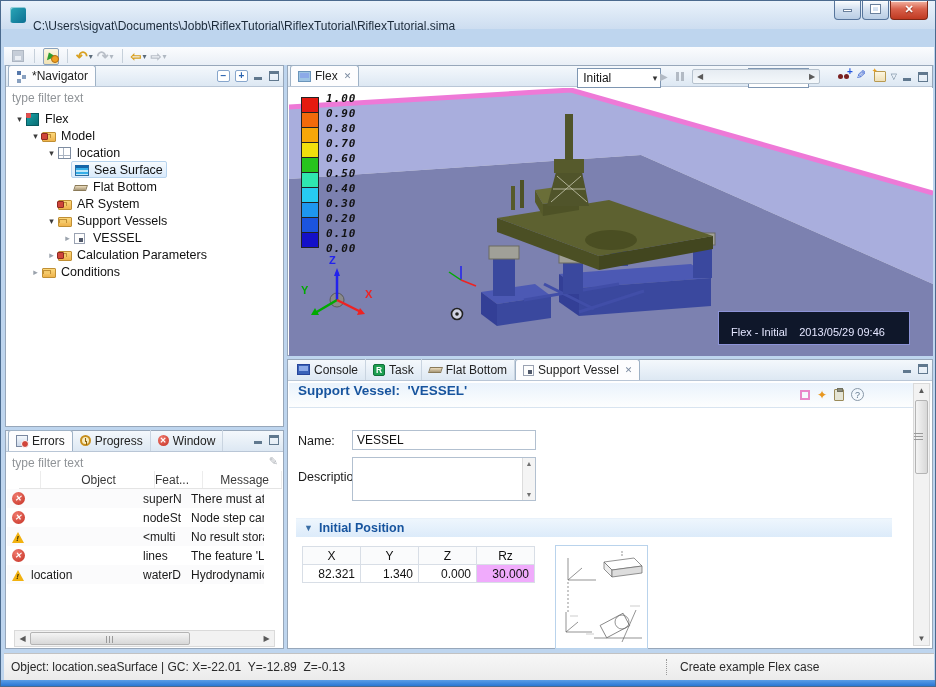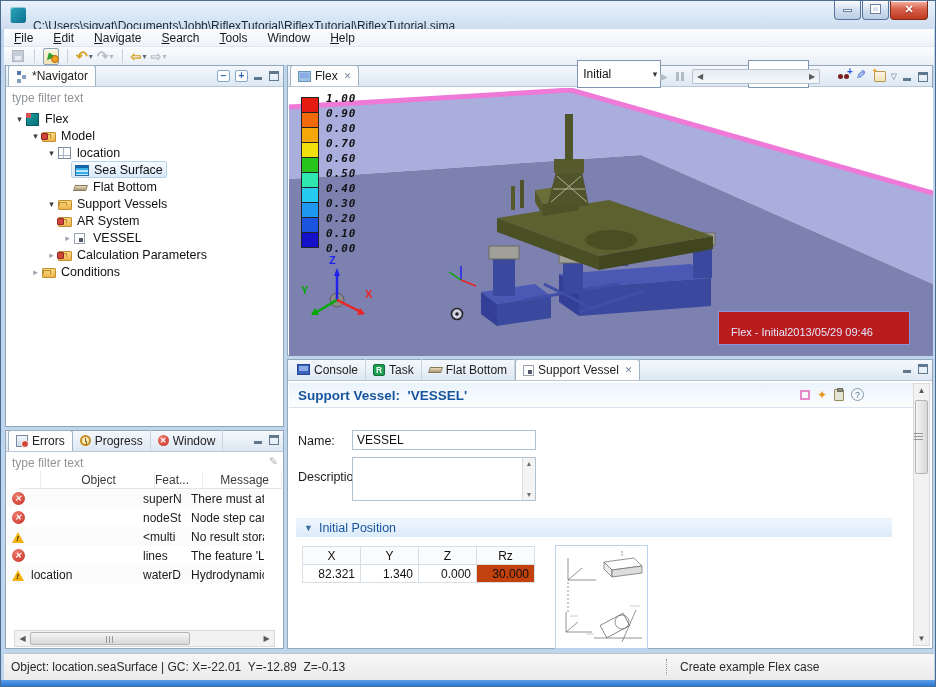--- a/index.html
+++ b/index.html
@@ -107,58 +107,58 @@
   .vsb{position:absolute;width:17px;background:#f2f2f2;border:1px solid #dadada;}
   .sb-ar{color:#5a5a5a;font-size:8px;width:15px;text-align:center;flex:none;}
   .sb-thumb{height:13px;background:linear-gradient(#f4f4f4,#d8d8d8);border:1px solid #b4b4b4;border-radius:2px;position:relative;}
   .sb-thumb::after{content:"";position:absolute;left:50%;top:3px;margin-left:-4px;width:8px;height:7px;
      background:repeating-linear-gradient(90deg,#9a9a9a 0 1px,transparent 1px 3px);}
   .vsb .sb-thumb{width:13px;margin:0 auto;background:linear-gradient(90deg,#f4f4f4,#d8d8d8);}
   .vsb .sb-thumb::after{top:50%;margin-top:-4px;left:2px;width:9px;height:8px;background:repeating-linear-gradient(#9a9a9a 0 1px,transparent 1px 3px);}
   .vsb .sb-ar{position:absolute;left:0;width:15px;}
 
   
-  .combo{height:28px;border:1px solid #7e96b2;background:#fff;font-size:12px;color:#111;display:flex;align-items:center;padding-left:5px;position:relative;}
+  .combo{height:20px;border:1px solid #7e96b2;background:#fff;font-size:12px;color:#111;display:flex;align-items:center;padding-left:5px;position:relative;}
   .combo::after{content:"▾";position:absolute;right:3px;font-size:9px;color:#333;}
   .pp{color:#b2bac4;font-size:10px;}
   .pause-g{display:flex;gap:2px;}
   .pause-g i{width:3px;height:9px;background:#b2bac4;}
   .slider{height:15px;border:1px solid #b6c2ce;background:linear-gradient(#e6ecf2,#f4f8fb);border-radius:2px;display:flex;align-items:center;justify-content:space-between;padding:0 2px;}
   .i-pick{width:14px;height:13px;position:relative;}
   .i-pick::before{content:"";position:absolute;left:1px;top:4px;width:5px;height:5px;border-radius:50%;background:#7a2020;box-shadow:6px 0 0 #7a2020;}
   .i-pick::after{content:"+";position:absolute;right:-2px;top:-4px;color:#2255dd;font-weight:bold;font-size:10px;}
   .i-pen{width:13px;height:13px;position:relative;}
   .i-pen::before{content:"✎";position:absolute;left:0;top:-2px;font-size:12px;color:#2a55cc;transform:scaleX(-1);}
   .i-new{width:12px;height:11px;background:linear-gradient(#fdf6e0,#efe0b8);border:1px solid #b89a50;border-radius:1px;position:relative;}
   .i-new::after{content:"✦";position:absolute;left:-3px;top:-5px;font-size:7px;color:#e8a020;}
   .legend{position:absolute;left:12px;top:10px;font-style:italic;}
   .lg-sw{width:18px;height:16px;border:1px solid #222;margin-top:-1px;}
   .lg-lb{position:absolute;left:25px;width:40px;font-family:"DejaVu Sans Mono",monospace;font-size:11px;font-weight:600;color:#111;letter-spacing:1px;}
-  .infobox{position:absolute;left:429px;top:223px;width:192px;height:34px;background:#b91c1c;border:1px solid #8d93d8;display:flex;align-items:flex-end;padding:0 8px 6px 12px;font-size:11px;color:#e4e6ff;}
-
-  
-  .ed-head{position:absolute;left:1px;right:1px;top:23px;height:24px;background:linear-gradient(#eaf3fc,#fdfefe);display:flex;align-items:center;}
+  .infobox{position:absolute;left:429px;top:223px;width:192px;height:34px;background:#0f172a;border:1px solid #8d93d8;display:flex;align-items:flex-end;padding:0 8px 6px 12px;gap:12px;font-size:11px;color:#e4e6ff;}
+
+  
+  .ed-head{position:absolute;left:1px;right:1px;top:23px;height:24px;background:linear-gradient(#eaf3fc,#fdfefe);display:flex;align-items:flex-start;}
   .ed-title{font-size:13.5px;font-weight:bold;color:#17549e;padding-left:9px;white-space:pre;}
   .ed-tools{position:absolute;right:68px;top:28px;display:flex;gap:7px;align-items:center;}
   .i-pink{width:10px;height:10px;border:2px solid #e887c8;}
   .i-gold{color:#e89820;font-size:12px;line-height:12px;}
   .i-clip{width:10px;height:12px;background:#e4e4d4;border:1px solid #9a8a58;border-radius:1px;position:relative;}
   .i-clip::before{content:"";position:absolute;left:2px;top:-2px;width:4px;height:2px;background:#8a8a7a;border:1px solid #70705e;}
   .i-help{width:13px;height:13px;border-radius:50%;border:1px solid #8898a8;color:#60788e;font-size:9px;text-align:center;line-height:12px;}
   .fld-label{font-size:12.5px;color:#1a1a1a;}
   .fld-input{border:1px solid #b2c0d0;height:20px;font-size:12px;color:#111;padding:0 4px;font-family:"Liberation Sans",sans-serif;width:100%;}
   .txtarea{border:1px solid #b2c0d0;background:#fff;position:relative;}
   .ta-sb{position:absolute;right:0;top:0;bottom:0;width:13px;border-left:1px solid #dcdcdc;background:#f4f4f4;display:flex;flex-direction:column;justify-content:space-between;align-items:center;font-size:7px;color:#707070;padding:2px 0;}
   .sect{background:linear-gradient(#eef6fd,#dcebfa);border-top:1px solid #e8f1fa;display:flex;align-items:center;gap:6px;padding-left:8px;}
   .sect-arrow{font-size:9px;color:#3a6ea5;}
-  .sect-title{font-size:12.5px;font-weight:normal;color:#17549e;}
+  .sect-title{font-size:12.5px;font-weight:bold;color:#17549e;}
   table.pos{border-collapse:collapse;font-size:12px;color:#111;}
   table.pos th{font-weight:normal;background:#fafbfc;border:1px solid #d8dee6;width:58px;height:18px;}
   table.pos td{border:1px solid #d8dee6;text-align:right;padding-right:5px;height:18px;}
-  td.hl{background:#c2410c;}
+  td.hl{background:#f0abfc;}
   .diagram{border:1px solid #b9d3ec;background:#fff;}
   .i-console{width:13px;height:11px;background:#3a62b8;border:1px solid #27459a;position:relative;}
   .i-console::after{content:"";position:absolute;left:1px;top:1px;width:9px;height:5px;background:#8caaе8;background:#8caae8;}
   .i-task{width:12px;height:12px;background:#1d9e50;border:1px solid #0f7038;border-radius:2px;color:#fff;font-size:8.5px;font-weight:bold;text-align:center;line-height:11px;}
   .i-task::before{content:"R";}
 
   
   .statusbar{left:3px;top:652px;width:930px;height:27px;background:linear-gradient(#f7f7f7,#ebebeb);border-top:1px solid #c2c2c2;display:flex;align-items:center;font-size:12px;color:#2a2a2a;}
   .sb-left{padding-left:7px;white-space:pre;}
   .sb-grip{width:0;height:16px;border-left:1px dotted #9a9a9a;position:absolute;left:662px;}
@@ -177,29 +177,20 @@
         <span class="wb-min-glyph"></span>
       </div>
     <div class="p wb" style="left:861px;width:27px;">
         <span class="wb-max-glyph"></span>
       </div>
     <div class="p wb wb-close" style="left:889px;width:38px;">
         <span class="wb-close-glyph">✕</span>
       </div>
   </div>
 
-  <div class="p menubar">
-    <span class="mi">File</span>
-    <span class="mi">Edit</span>
-    <span class="mi">Navigate</span>
-    <span class="mi">Search</span>
-    <span class="mi">Tools</span>
-    <span class="mi no-mn">Window</span>
-    <span class="mi">Help</span>
-  </div>
 
   <div class="p toolbar">
     <span class="tbtn">
         <i class="i-save"></i>
       </span>
     <span class="tsep"></span>
     <span class="tbtn run-btn">
         <i class="i-run">▶</i>
       </span>
     <span class="tsep"></span>
@@ -270,32 +261,32 @@
           </span>
         </div>
       <div class="trow lvl3">
           <span class="tw"></span>
           <span class="ticon">
             <i class="p i-flat"></i>
           </span>
           <span>Flat Bottom</span>
         </div>
       <div class="trow lvl2">
+          <span class="tw"></span>
+          <span class="ticon">
+            <i class="p i-folder badged"></i>
+          </span>
+          <span>AR System</span>
+        </div>
+      <div class="trow lvl2">
           <span class="tw e"></span>
           <span class="ticon">
             <i class="p i-folder"></i>
           </span>
           <span>Support Vessels</span>
-        </div>
-      <div class="trow lvl2">
-          <span class="tw"></span>
-          <span class="ticon">
-            <i class="p i-folder badged"></i>
-          </span>
-          <span>AR System</span>
         </div>
       <div class="trow lvl3">
           <span class="tw c"></span>
           <span class="ticon">
             <i class="p i-vessel"></i>
           </span>
           <span>VESSEL</span>
         </div>
       <div class="trow lvl2">
           <span class="tw c"></span>

